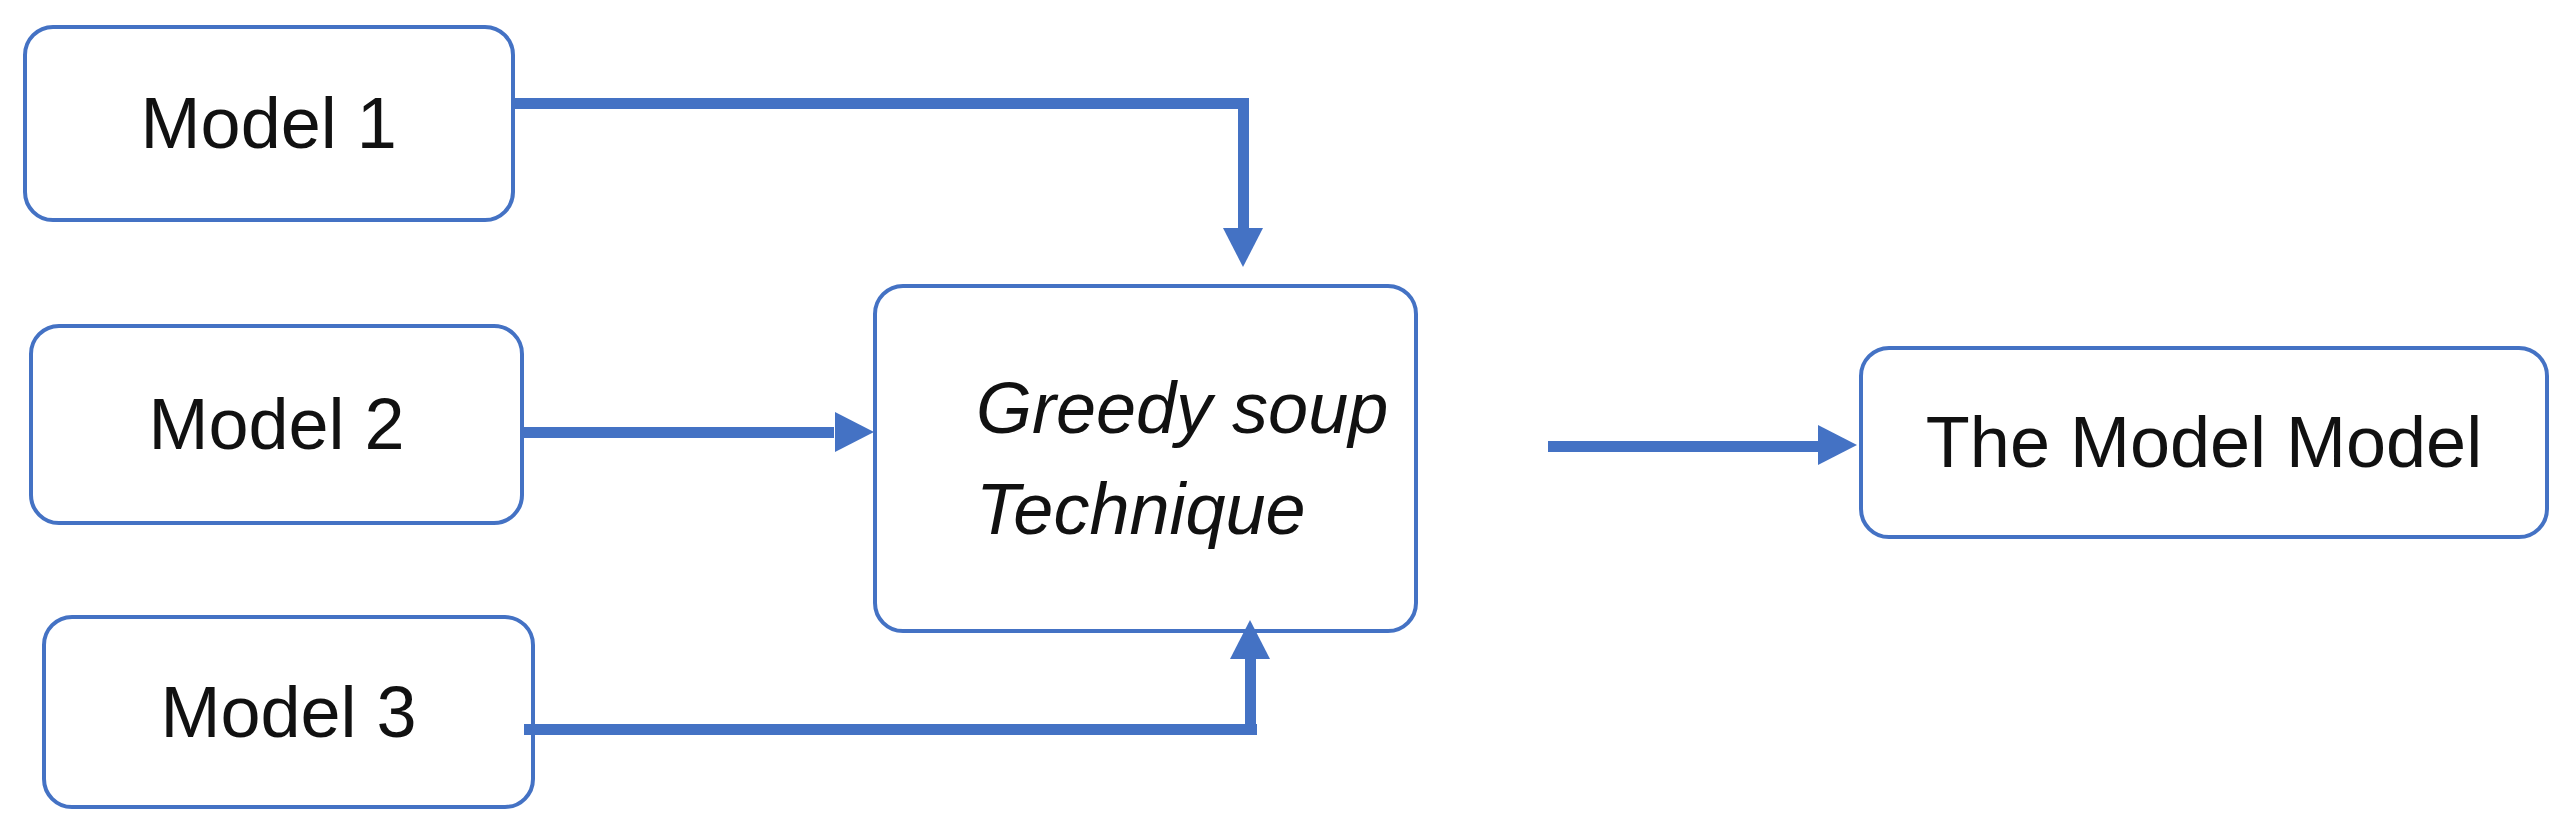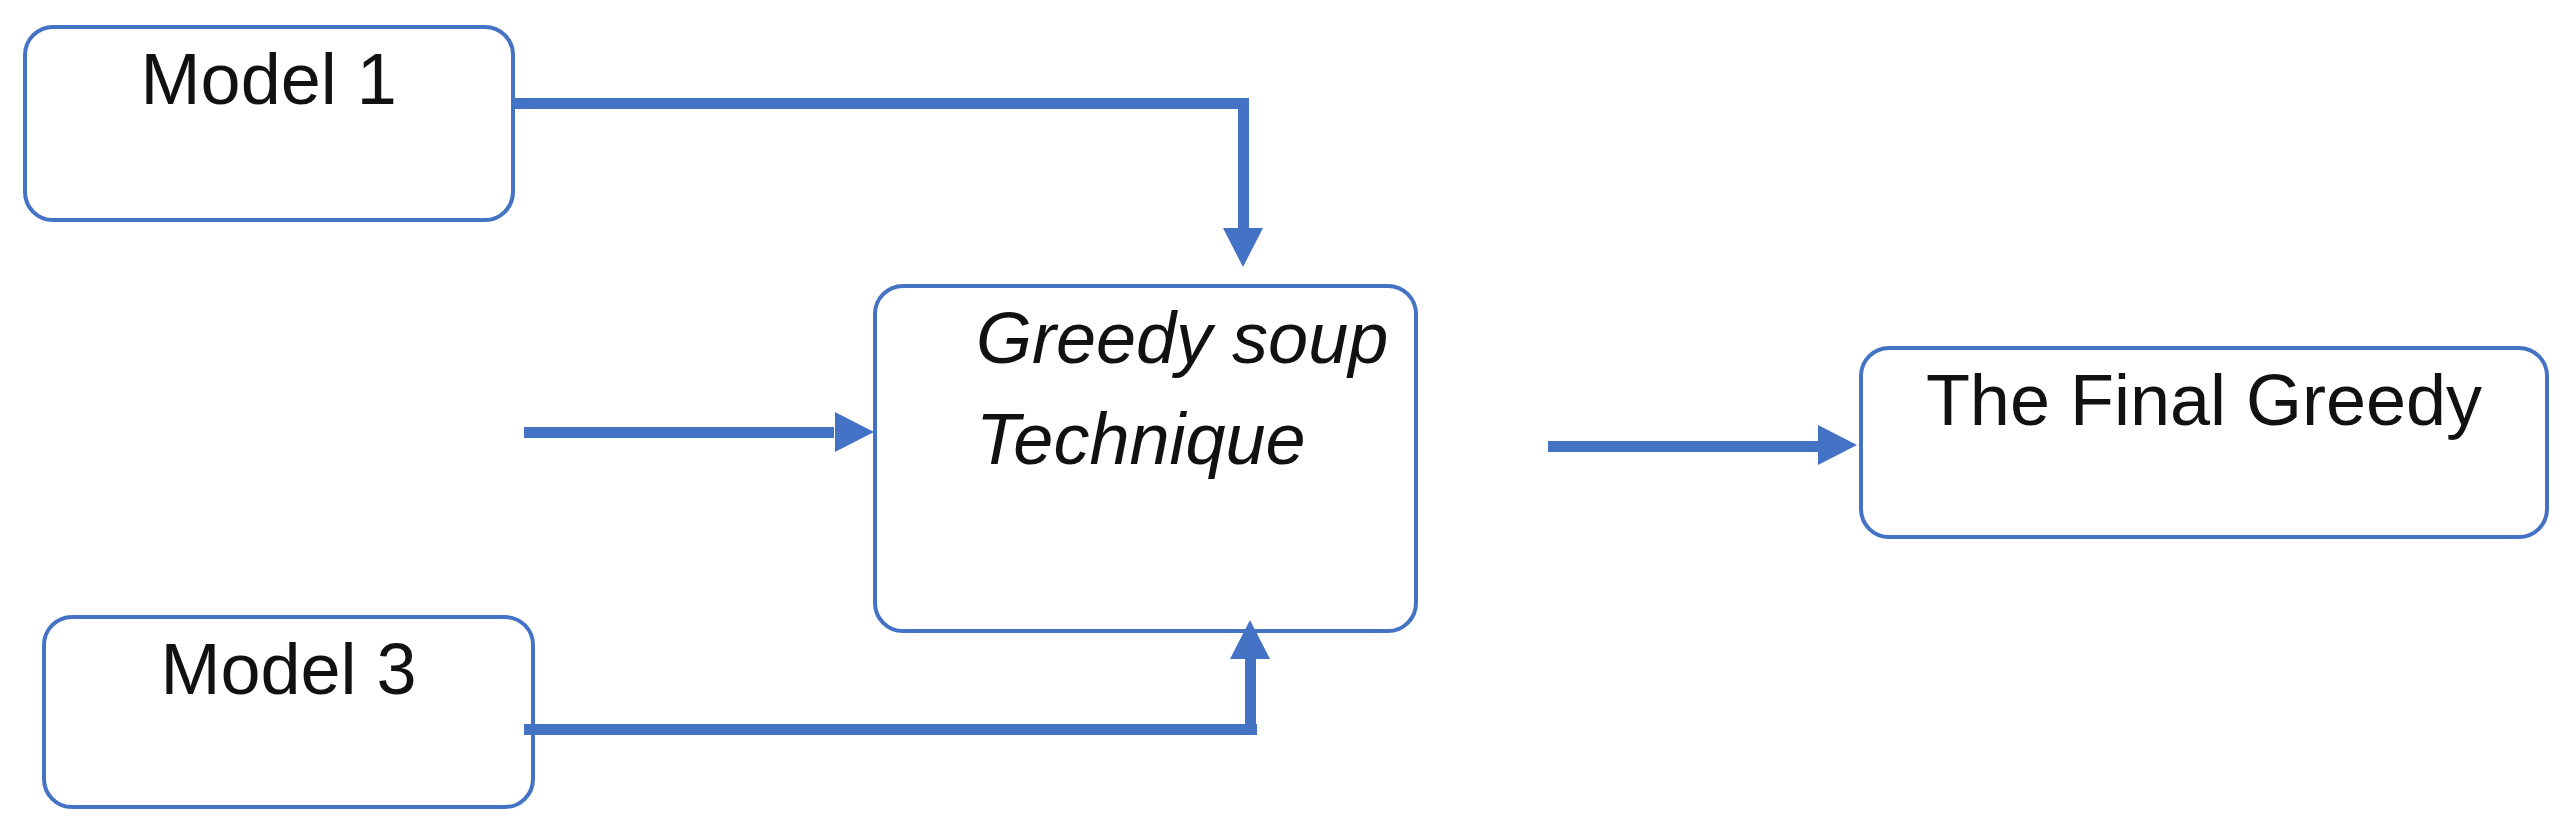--- a/index.html
+++ b/index.html
@@ -16,20 +16,21 @@
     font-family: "Liberation Sans", sans-serif;
     overflow: hidden;
   }
   .node {
     position: absolute;
     box-sizing: border-box;
     background: var(--bg);
     border: 4.2px solid var(--accent);
     border-radius: 30px;
     display: flex;
+    align-items: center;
     justify-content: center;
     font-size: 72px;
     line-height: 101px;
     color: var(--text);
     white-space: pre-line;
   }
   .node.left-text {
     justify-content: flex-start;
     text-align: left;
     padding-left: 99px;
@@ -74,29 +75,32 @@
   .a4-head { left: 1818px; top: 425px; }
 </style>
 </head>
 <body>
 
 <div class="canvas">
 
   <div class="node n-model1">
     <span>Model 1</span>
   </div>
+  <div class="node n-model2">
+    <span>Model 2</span>
+  </div>
   <div class="node n-model3">
     <span>Model 3</span>
   </div>
   <div class="node n-greedy left-text">
     <span>Greedy soup
 Technique</span>
   </div>
   <div class="node n-final">
-    <span>The Final Greedy</span>
+    <span>The Model Model</span>
   </div>
 
   <div class="seg a1-h"></div>
   <div class="seg a1-v"></div>
   <div class="head head-down a1-head"></div>
 
   <div class="seg a2-h"></div>
   <div class="head head-right a2-head"></div>
 
   <div class="seg a3-h"></div>

